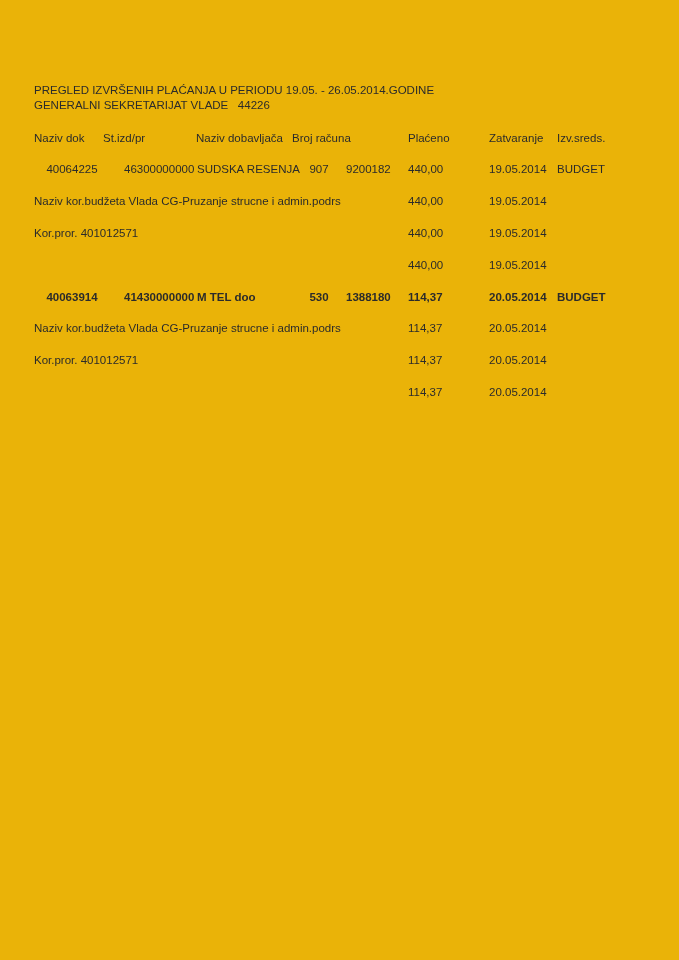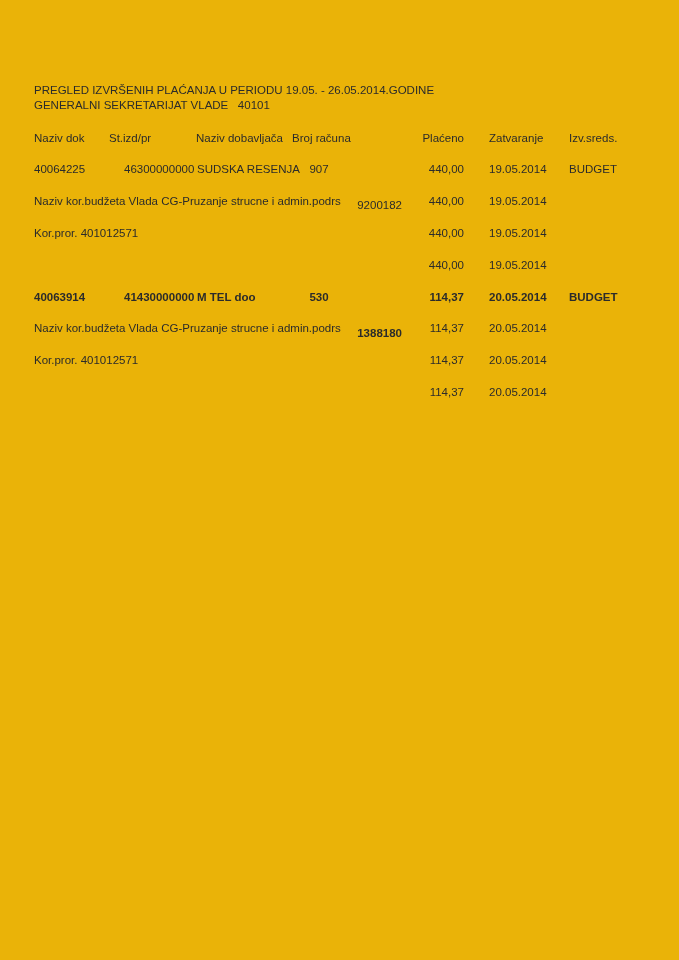--- a/index.html
+++ b/index.html
@@ -27,42 +27,42 @@
     left: 0;
     width: 679px;
     height: 16px;
   }
   .cell {
     position: absolute;
     white-space: pre;
     line-height: 14px;
   }
   
-  .col-dok   { left: 34px;  width: 76px; text-align: left; }
+  .col-dok   { left: 34px;  width: 76px; text-align: center; }
   .col-st    { left: 124px; }
   .col-naziv { left: 197px; }
   .col-r1    { left: 296px; width: 46px; text-align: center; }
-  .col-r2    { left: 346px; width: 56px; text-align: right; margin-top: 36px; }
-  .col-pl    { left: 408px; width: 56px; text-align: right; }
+  .col-r2    { left: 346px; width: 56px; text-align: left; }
+  .col-pl    { left: 408px; width: 56px; text-align: left; }
   .col-zat   { left: 489px; }
-  .col-izv   { left: 557px; margin-left: 12px; }
+  .col-izv   { left: 557px; }
   .col-label { left: 34px;  }
   
   .h-dok   { left: 34px;  }
-  .h-st    { left: 103px; margin-left: 6px; }
+  .h-st    { left: 103px; }
   .h-naziv { left: 196px; text-align: right; }
   .h-racun { left: 292px; }
 </style>
 </head>
 <body>
 
 <div class="page">
 
   <div class="txt" style="left:34px; top:83px;">PREGLED IZVRŠENIH PLAĆANJA U PERIODU 19.05. - 26.05.2014.GODINE</div>
-  <div class="txt" style="left:34px; top:98px;">GENERALNI SEKRETARIJAT VLADE   40101</div>
+  <div class="txt" style="left:34px; top:98px;">GENERALNI SEKRETARIJAT VLADE   44226</div>
 
   <div class="row" style="top:131px;">
     <span class="cell h-dok">Naziv dok</span>
     <span class="cell h-st">St.izd/pr</span>
     <span class="cell h-naziv">Naziv dobavljača</span>
     <span class="cell h-racun">Broj računa</span>
     <span class="cell col-pl">Plaćeno</span>
     <span class="cell col-zat">Zatvaranje</span>
     <span class="cell col-izv">Izv.sreds.</span>
   </div>

